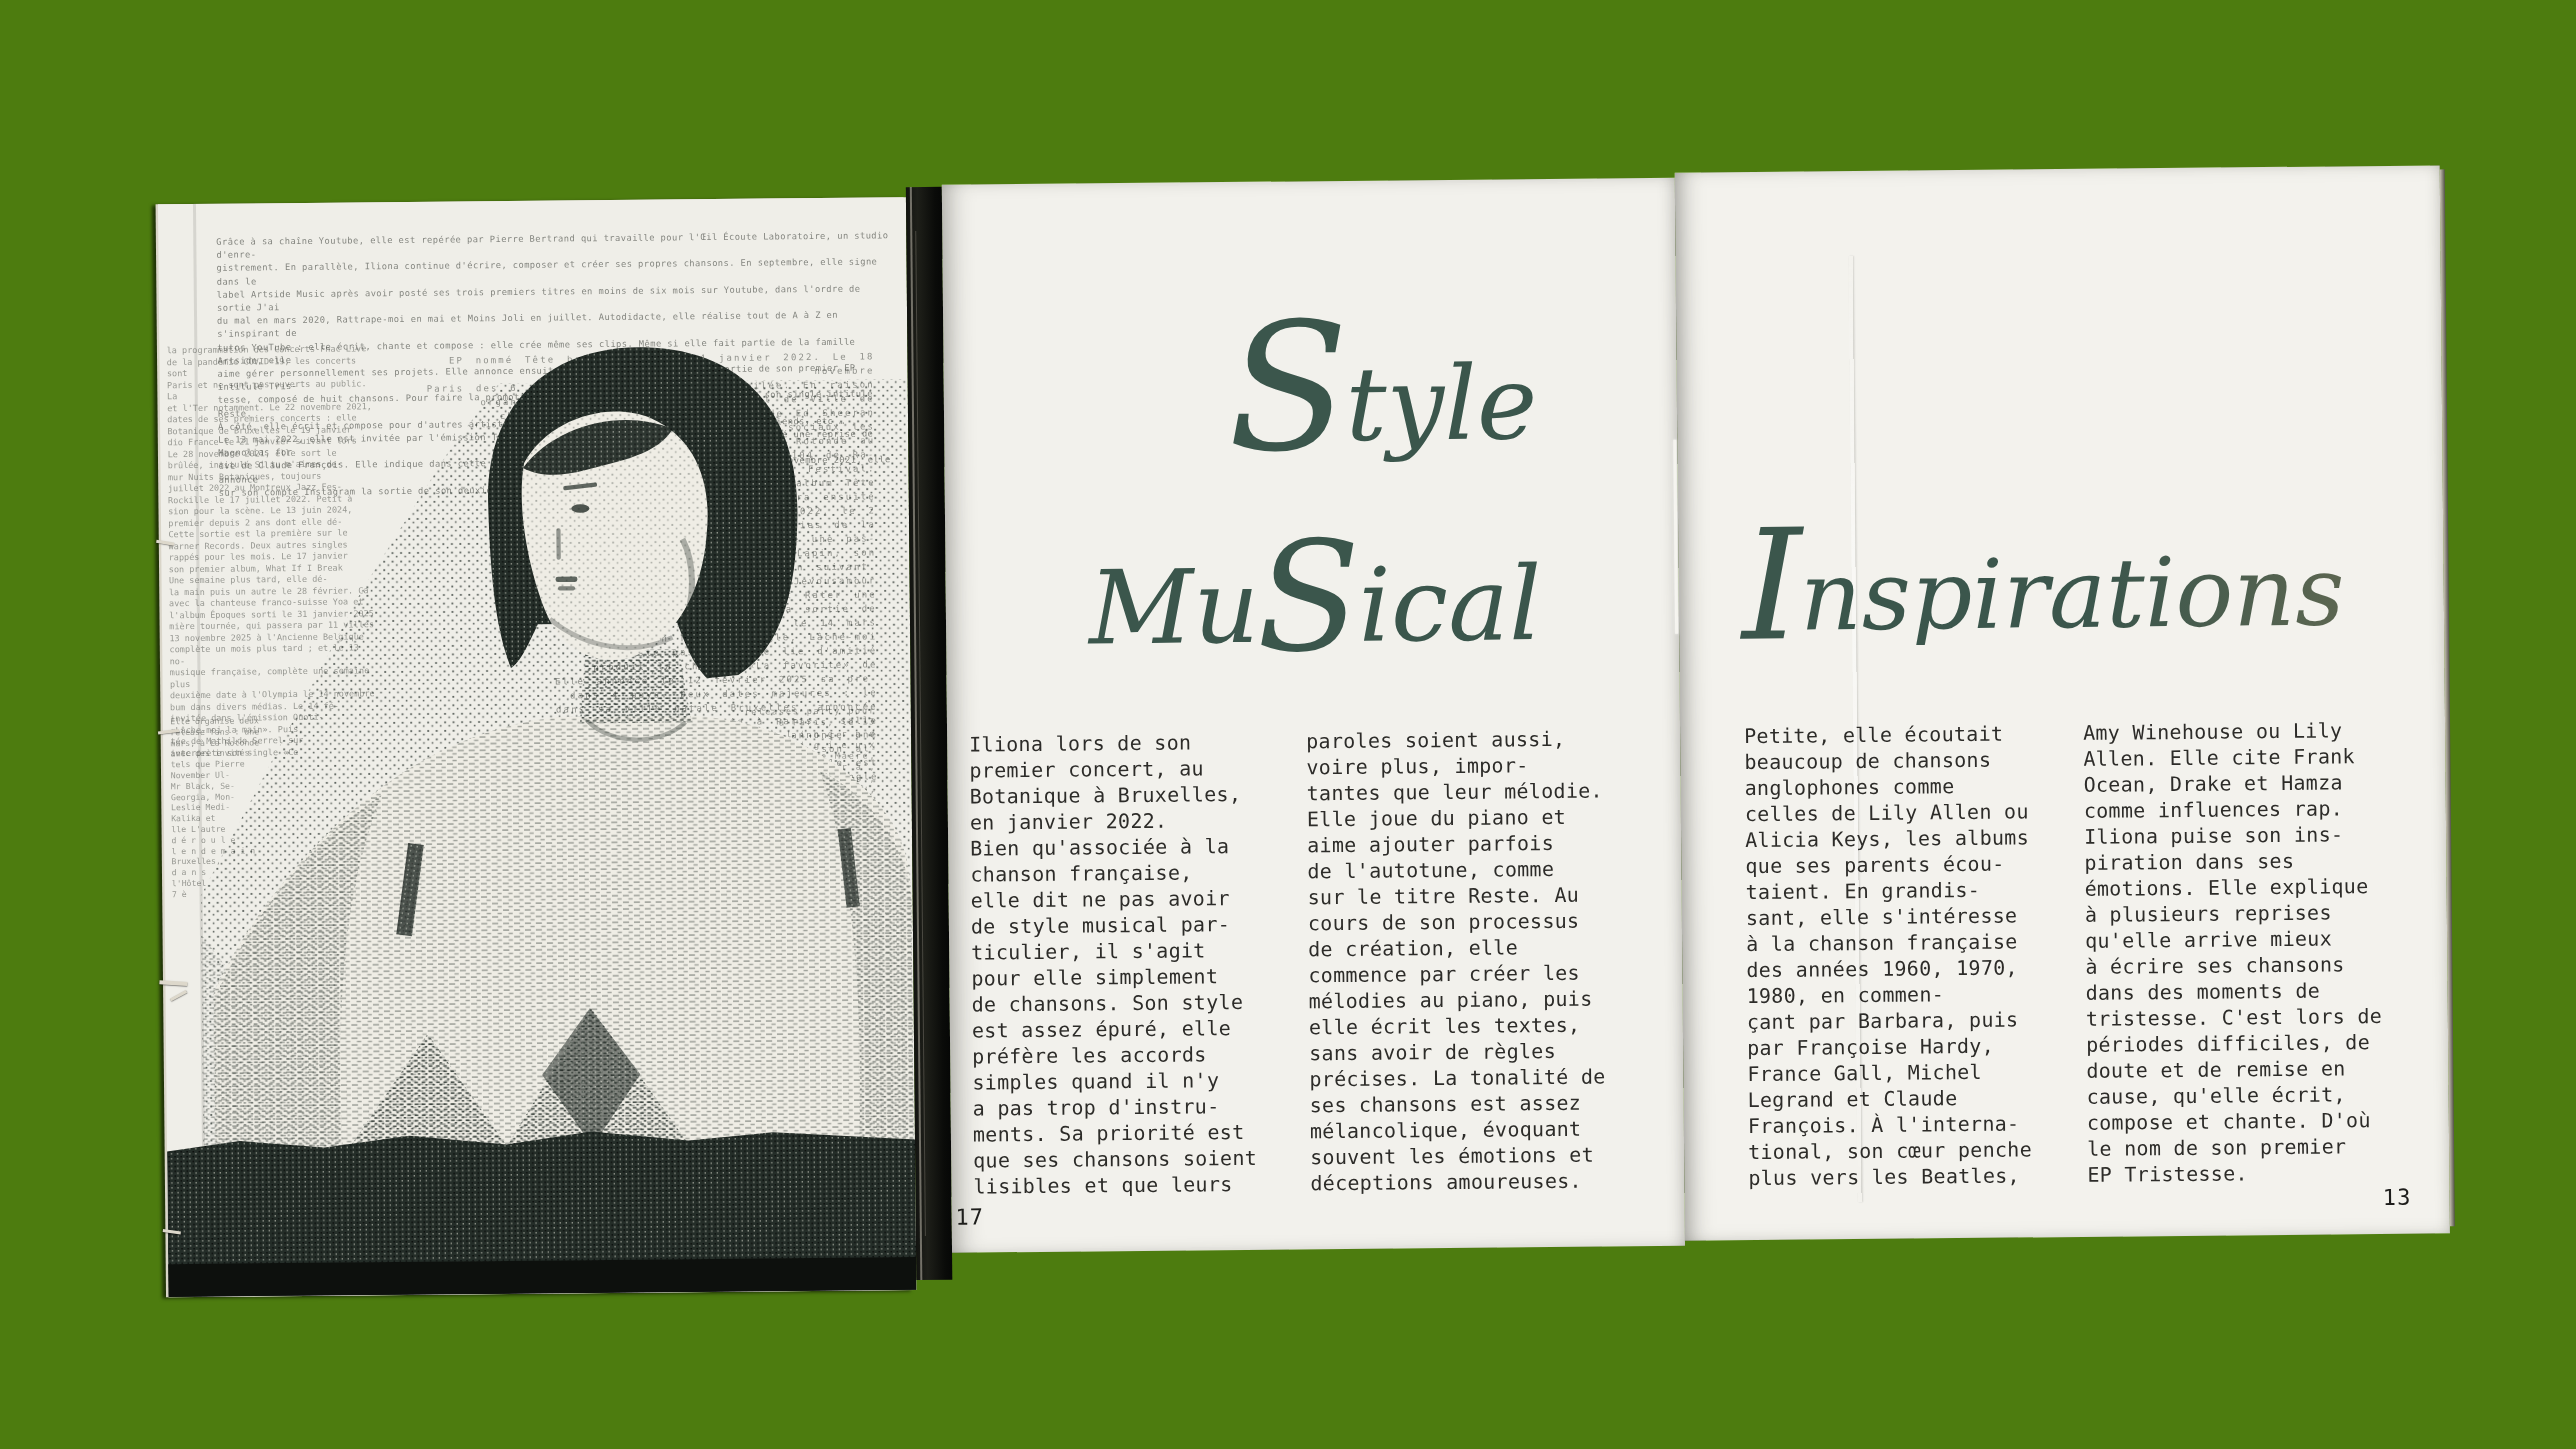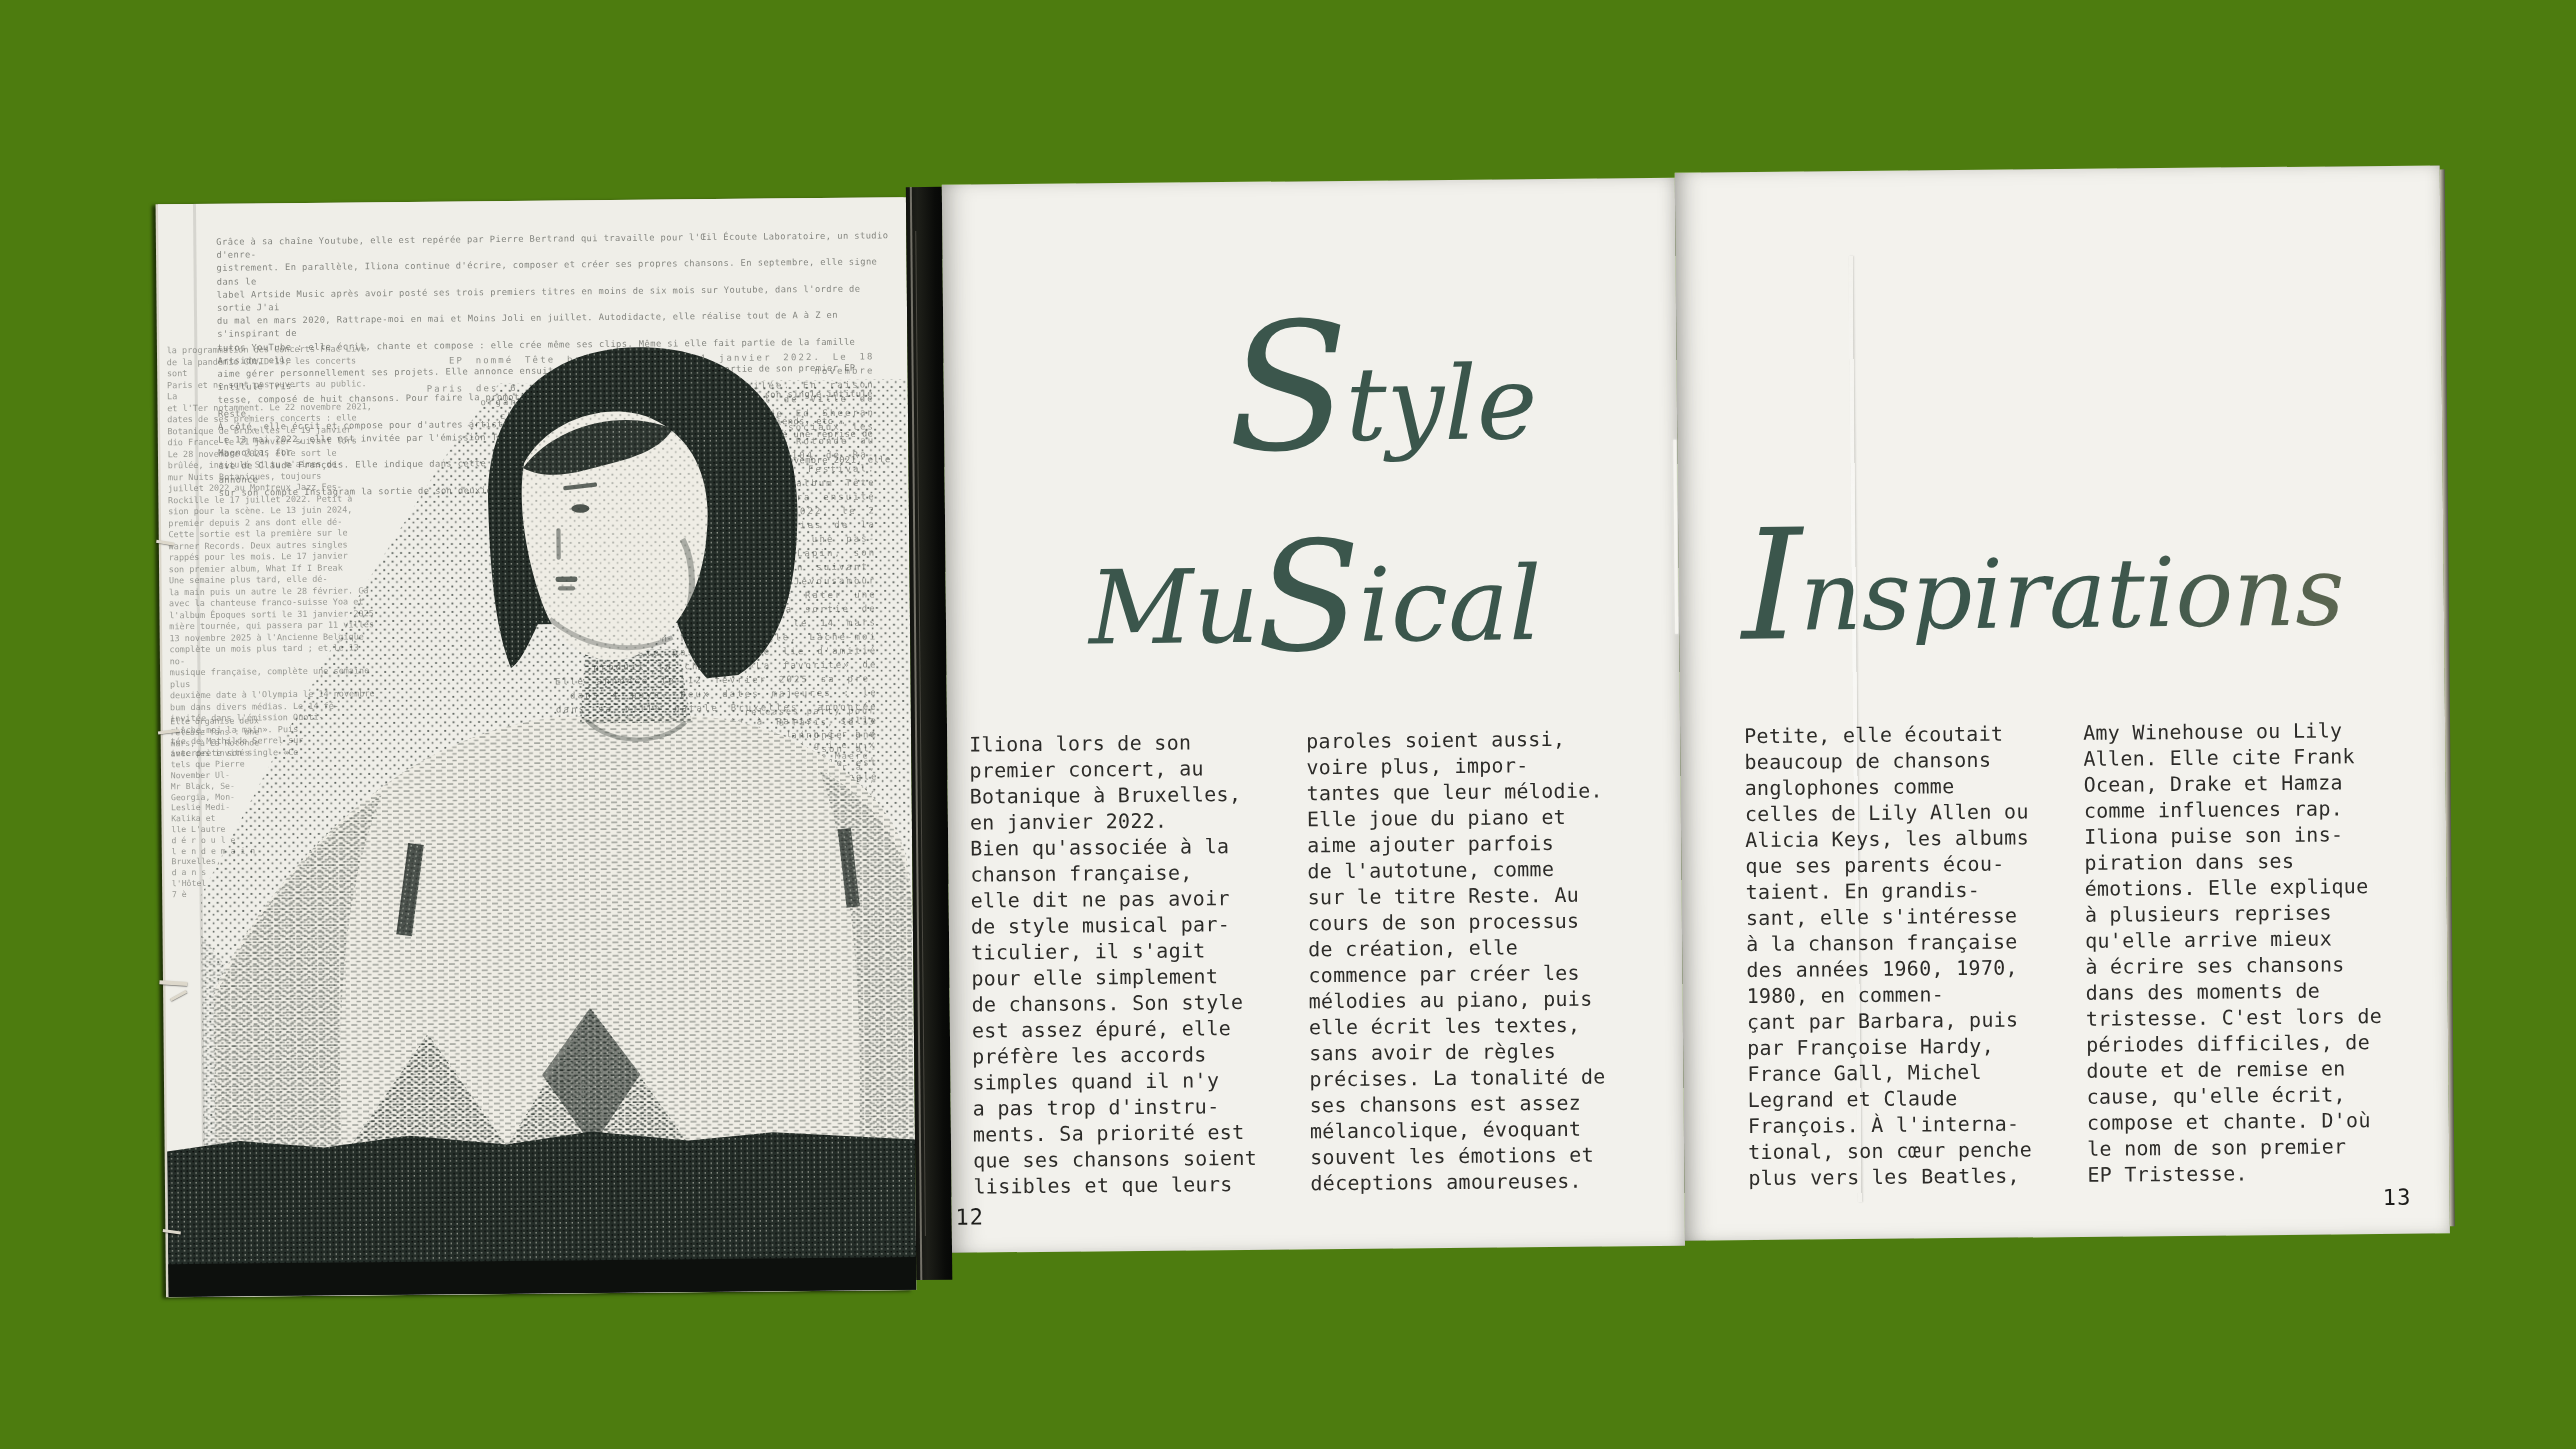--- a/index.html
+++ b/index.html
@@ -288,21 +288,21 @@
 commence par créer les
 mélodies au piano, puis
 elle écrit les textes,
 sans avoir de règles
 précises. La tonalité de
 ses chansons est assez
 mélancolique, évoquant
 souvent les émotions et
 déceptions amoureuses.</div>
 
-      <div class="page-num" style="left:3.6px;top:1020px;">12</div>
+      <div class="page-num" style="left:3.6px;top:1020px;">17</div>
     </div>
 
     <div class="page-13">
       <div class="gutter-shine"></div>
       <div class="crease13"></div>
 
       <div class="script h-insp"><span class="cap">I</span><span>nspirations</span></div>
 
       <div class="body-col" style="left:64px;top:551px;width:318px;">Petite, elle écoutait
 beaucoup de chansons

